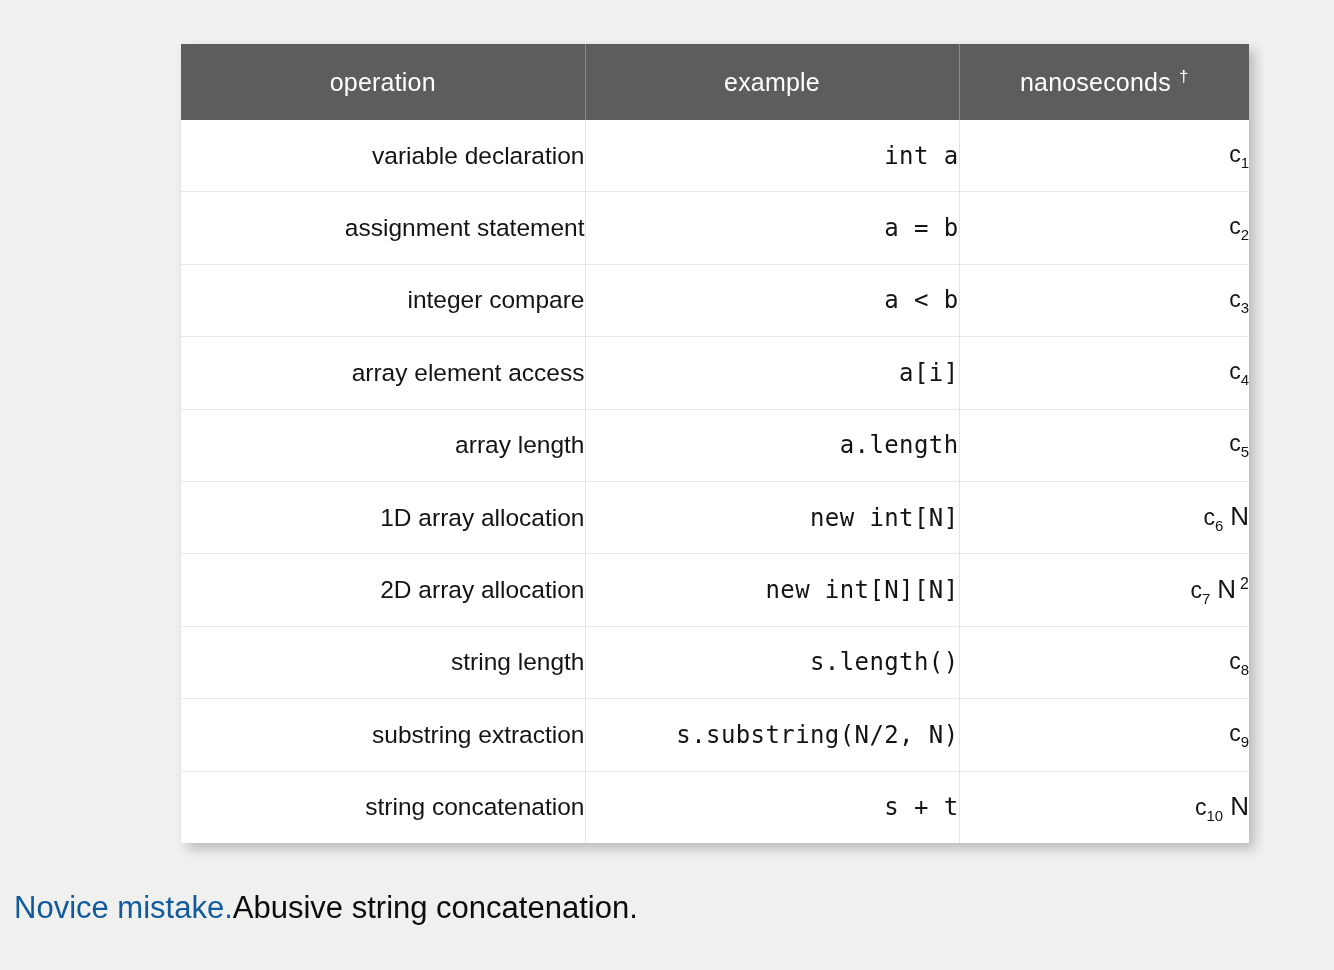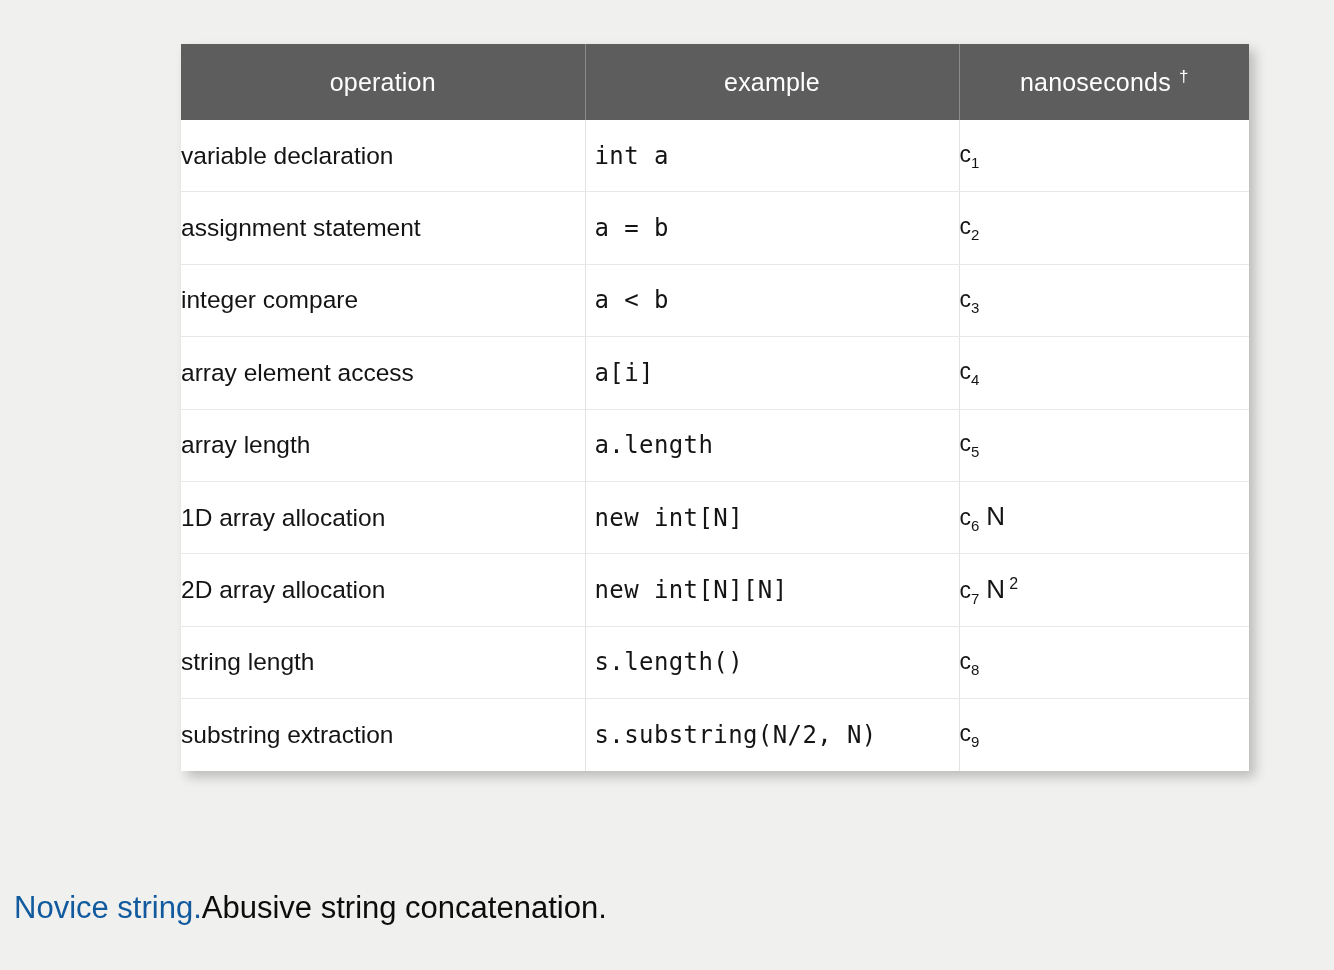--- a/index.html
+++ b/index.html
@@ -50,21 +50,21 @@
   thead th:last-child { border-right: none; margin-top: 28px; }
 
   thead th .dagger {
     font-size: 17px;
     vertical-align: super;
     margin-left: 8px;
   }
 
   tbody td {
     height: 71.4px;
-    text-align: left;
+    text-align: right;
     vertical-align: middle;
     border-right: 1px solid #e3e3e3;
     border-bottom: 1px solid #e8e8e8;
     padding: 0;
     color: #141414;
   }
   tbody td:last-child { border-right: none; }
   tbody tr:last-child td { border-bottom: none; }
 
   td.op {
@@ -174,19 +174,24 @@
         <tr>
           <td class="op">string length</td>
           <td class="ex">s.length()</td>
           <td class="ns"><span>c</span><span class="sub">8</span></td>
         </tr>
         <tr>
           <td class="op">substring extraction</td>
           <td class="ex">s.substring(N/2, N)</td>
           <td class="ns"><span>c</span><span class="sub">9</span></td>
         </tr>
+        <tr>
+          <td class="op">string concatenation</td>
+          <td class="ex">s + t</td>
+          <td class="ns"><span>c</span><span class="sub">10</span><span class="nfac">N</span></td>
+        </tr>
       </tbody>
   </table>
 </div>
 
 <div class="caption">
-  <span class="lead">Novice string.</span><span class="body">Abusive string concatenation.</span>
+  <span class="lead">Novice mistake.</span><span class="body">Abusive string concatenation.</span>
 </div>
 
 </body></html>

